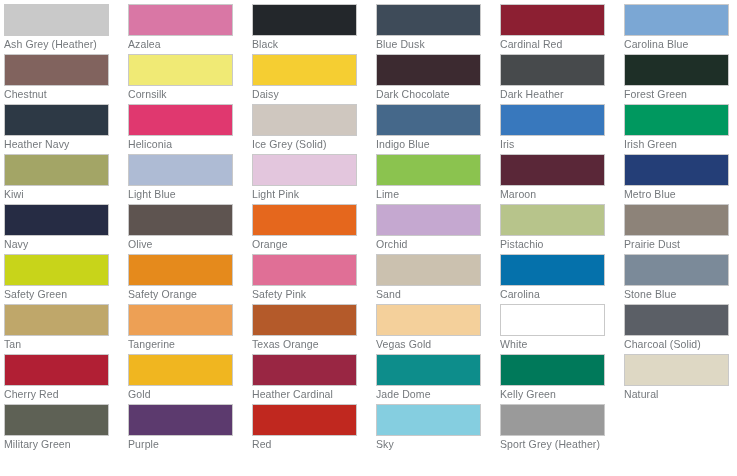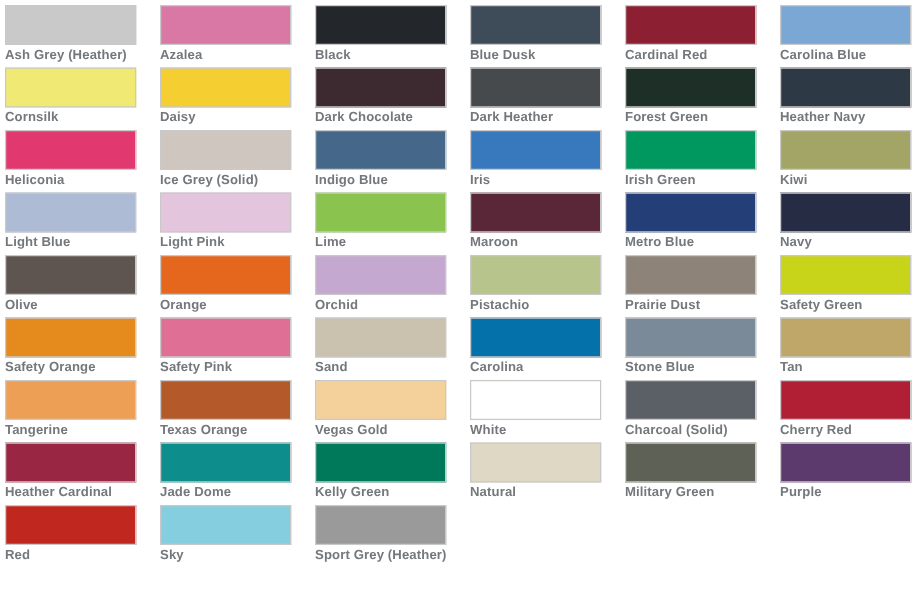--- a/index.html
+++ b/index.html
@@ -25,21 +25,20 @@
     grid-auto-rows: 50px;
     column-gap: 0px;
     row-gap: 0px;
     align-content: start;
   }
   .swatch-cell {
     position: relative;
     width: 124px;
     height: 66px;
     box-sizing: border-box;
-    font-weight: bold;
   }
   .swatch-chip {
     display: block;
     width: 105px;
     height: 32px;
     box-sizing: border-box;
     border: 1px solid #c9c9c9;
   }
   .swatch-label {
     display: block;
@@ -75,20 +74,24 @@
     </div>
     <div class="swatch-cell">
       <span class="swatch-chip" style="background: rgb(140, 31, 50); border-color: rgb(201, 201, 201);"></span>
       <span class="swatch-label">Cardinal Red</span>
     </div>
     <div class="swatch-cell">
       <span class="swatch-chip" style="background: rgb(123, 167, 212); border-color: rgb(201, 201, 201);"></span>
       <span class="swatch-label">Carolina Blue</span>
     </div>
     <div class="swatch-cell">
+      <span class="swatch-chip" style="background: rgb(129, 99, 94); border-color: rgb(201, 201, 201);"></span>
+      <span class="swatch-label">Chestnut</span>
+    </div>
+    <div class="swatch-cell">
       <span class="swatch-chip" style="background: rgb(240, 234, 117); border-color: rgb(201, 201, 201);"></span>
       <span class="swatch-label">Cornsilk</span>
     </div>
     <div class="swatch-cell">
       <span class="swatch-chip" style="background: rgb(245, 206, 50); border-color: rgb(201, 201, 201);"></span>
       <span class="swatch-label">Daisy</span>
     </div>
     <div class="swatch-cell">
       <span class="swatch-chip" style="background: rgb(60, 42, 48); border-color: rgb(201, 201, 201);"></span>
       <span class="swatch-label">Dark Chocolate</span>
@@ -217,20 +220,24 @@
       <span class="swatch-chip" style="background: rgb(255, 255, 255); border-color: rgb(201, 201, 201);"></span>
       <span class="swatch-label">White</span>
     </div>
     <div class="swatch-cell">
       <span class="swatch-chip" style="background: rgb(91, 95, 102); border-color: rgb(201, 201, 201);"></span>
       <span class="swatch-label">Charcoal (Solid)</span>
     </div>
     <div class="swatch-cell">
       <span class="swatch-chip" style="background: rgb(177, 31, 52); border-color: rgb(201, 201, 201);"></span>
       <span class="swatch-label">Cherry Red</span>
+    </div>
+    <div class="swatch-cell">
+      <span class="swatch-chip" style="background: rgb(240, 182, 32); border-color: rgb(201, 201, 201);"></span>
+      <span class="swatch-label">Gold</span>
     </div>
     <div class="swatch-cell">
       <span class="swatch-chip" style="background: rgb(153, 38, 67); border-color: rgb(201, 201, 201);"></span>
       <span class="swatch-label">Heather Cardinal</span>
     </div>
     <div class="swatch-cell">
       <span class="swatch-chip" style="background: rgb(13, 141, 139); border-color: rgb(201, 201, 201);"></span>
       <span class="swatch-label">Jade Dome</span>
     </div>
     <div class="swatch-cell">

